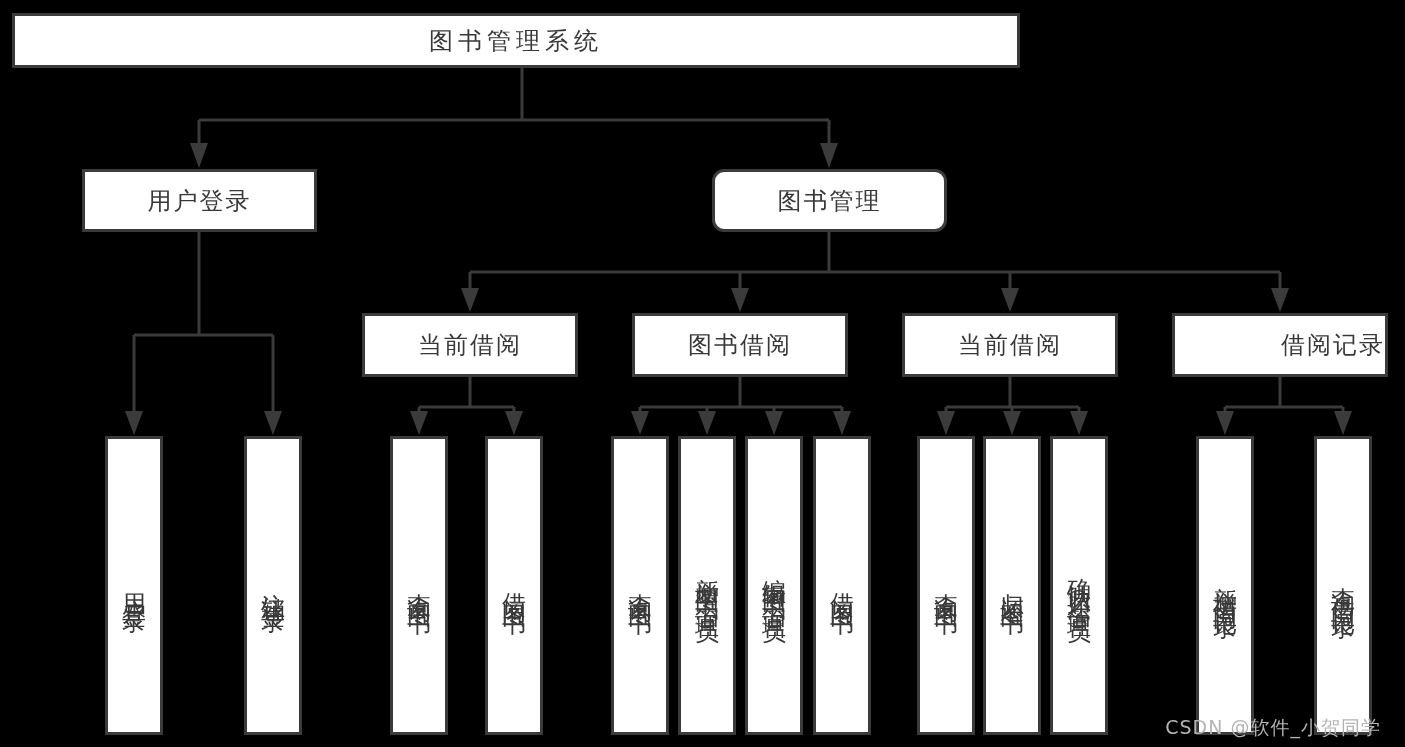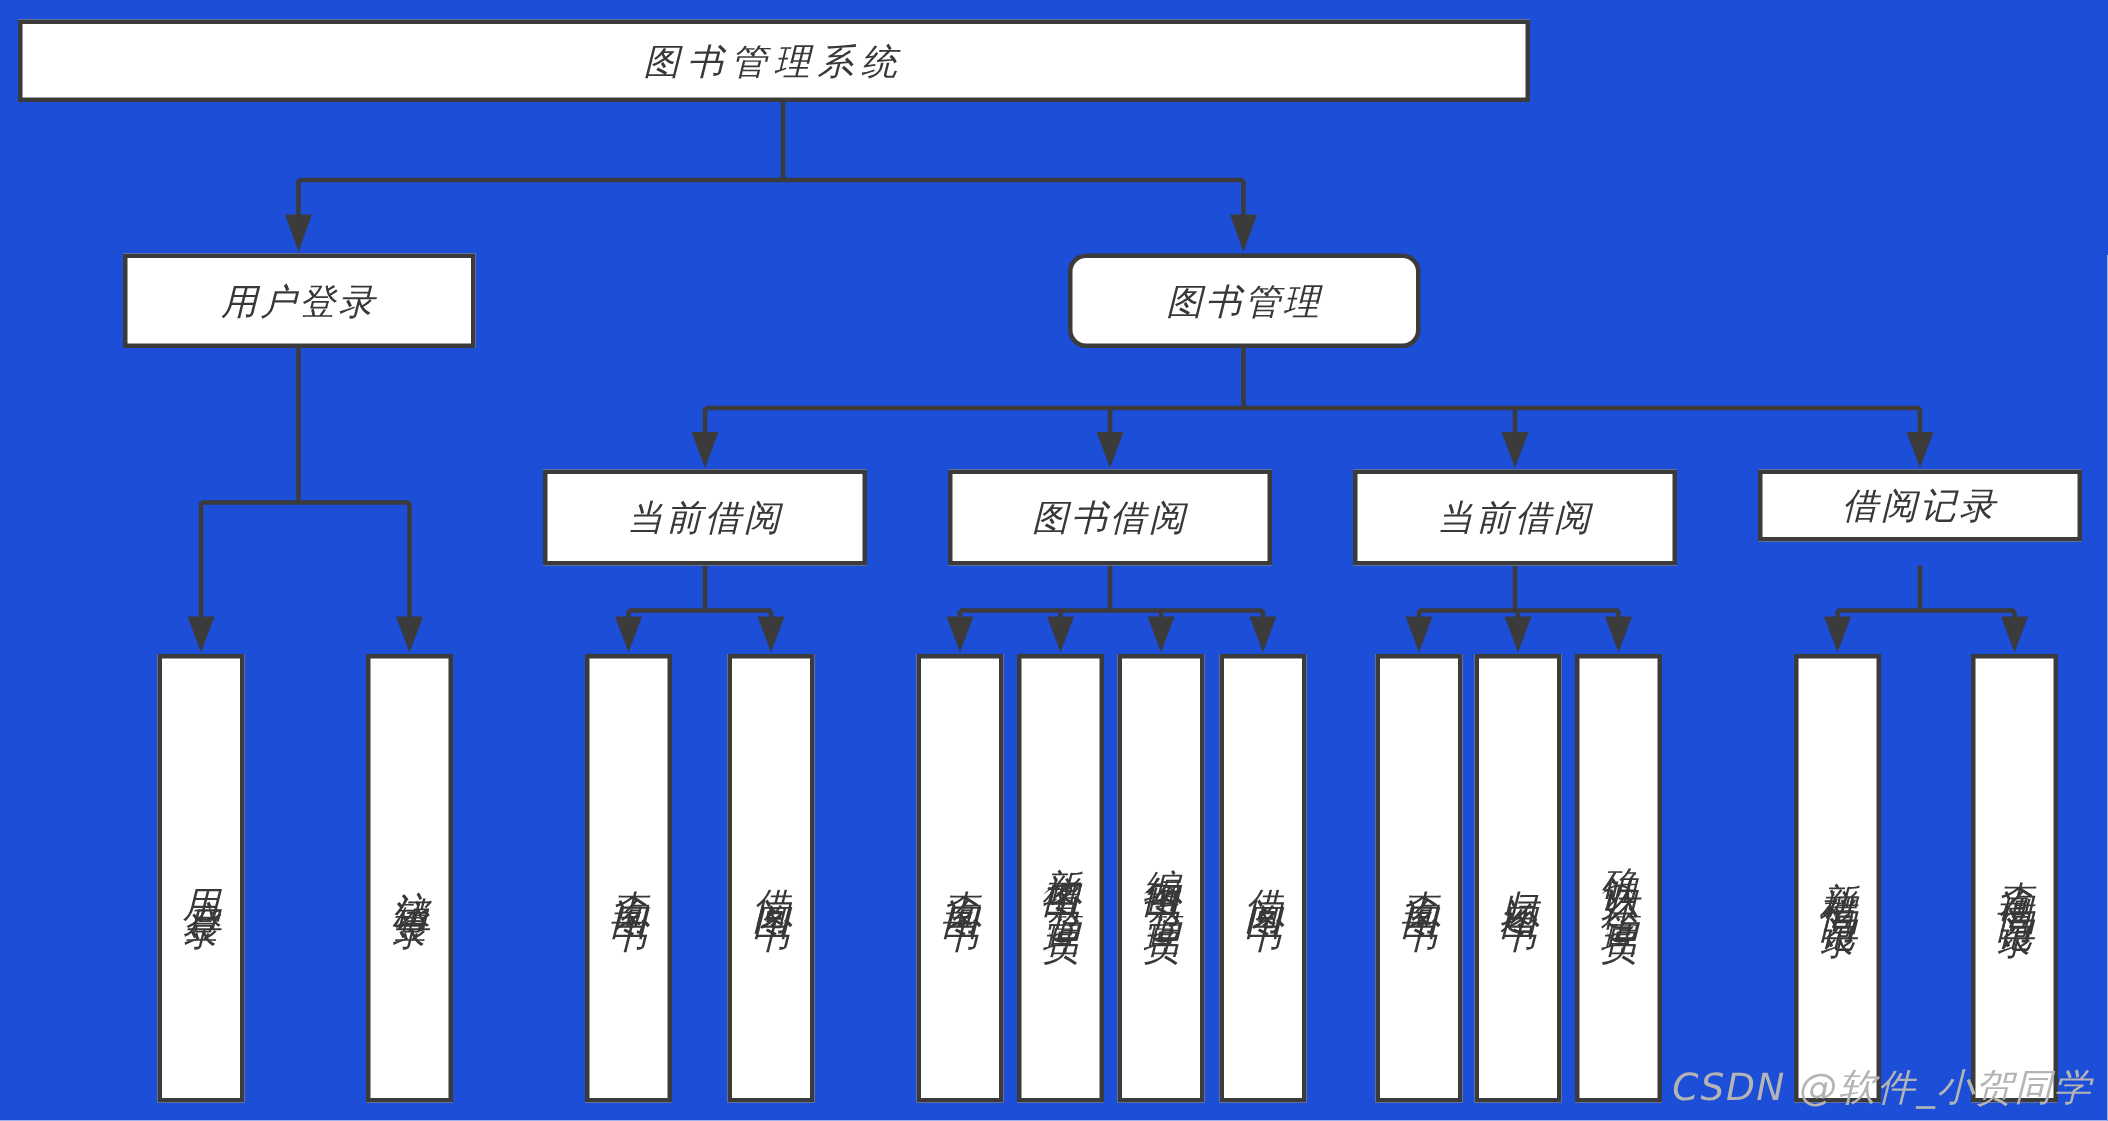--- a/index.html
+++ b/index.html
@@ -1,22 +1,21 @@
 <!DOCTYPE html>
 <html><head>
 <meta charset="utf-8">
 <style>
   html,body{margin:0;padding:0;background:#ffffff;}
   .stage{
     position:relative;
     width:1405px;height:747px;
-    background:#1d4ed8;
+    background:#000000;
     font-family:"DejaVu Sans","Liberation Sans",sans-serif;
     overflow:hidden;
-    font-style:italic;
   }
   .edges{position:absolute;left:0;top:0;width:1405px;height:747px;}
   .box{
     position:absolute;
     box-sizing:border-box;
     border:3px solid #3b3b3b;
     background:#ffffff;
     display:flex;
     align-items:center;
     justify-content:center;
@@ -31,23 +30,23 @@
   .rootbox span{letter-spacing:5px;}
   .vbox span{
     writing-mode:vertical-rl;
     text-orientation:mixed;
     font-size:24px;
     letter-spacing:6px;
     line-height:1;
   }
   .watermark{
     position:absolute;
-    right:10px;
+    right:24px;
     bottom:6px;
-    font-size:25px;
+    font-size:19px;
     color:#b4b4b4;
     letter-spacing:1px;
     white-space:nowrap;
   }
 </style>
 </head>
 <body>
 
 <div class="stage">
 
@@ -137,21 +136,21 @@
 
   <div class="box hbox" style="left:362px;top:313px;width:216px;height:64px;">
     <span>当前借阅</span>
   </div>
   <div class="box hbox" style="left:632px;top:313px;width:216px;height:64px;">
     <span>图书借阅</span>
   </div>
   <div class="box hbox" style="left:902px;top:313px;width:216px;height:64px;">
     <span>当前借阅</span>
   </div>
-  <div class="box hbox" style="left:1172px;top:313px;width:216px;height:48px;">
+  <div class="box hbox" style="left:1172px;top:313px;width:216px;height:64px;justify-content:flex-end;">
     <span>借阅记录</span>
   </div>
 
   <div class="box vbox" style="left:105px;top:436px;width:58px;height:299px;">
     <span>用户登录</span>
   </div>
   <div class="box vbox" style="left:244px;top:436px;width:58px;height:299px;">
     <span>注销登录</span>
   </div>
 

